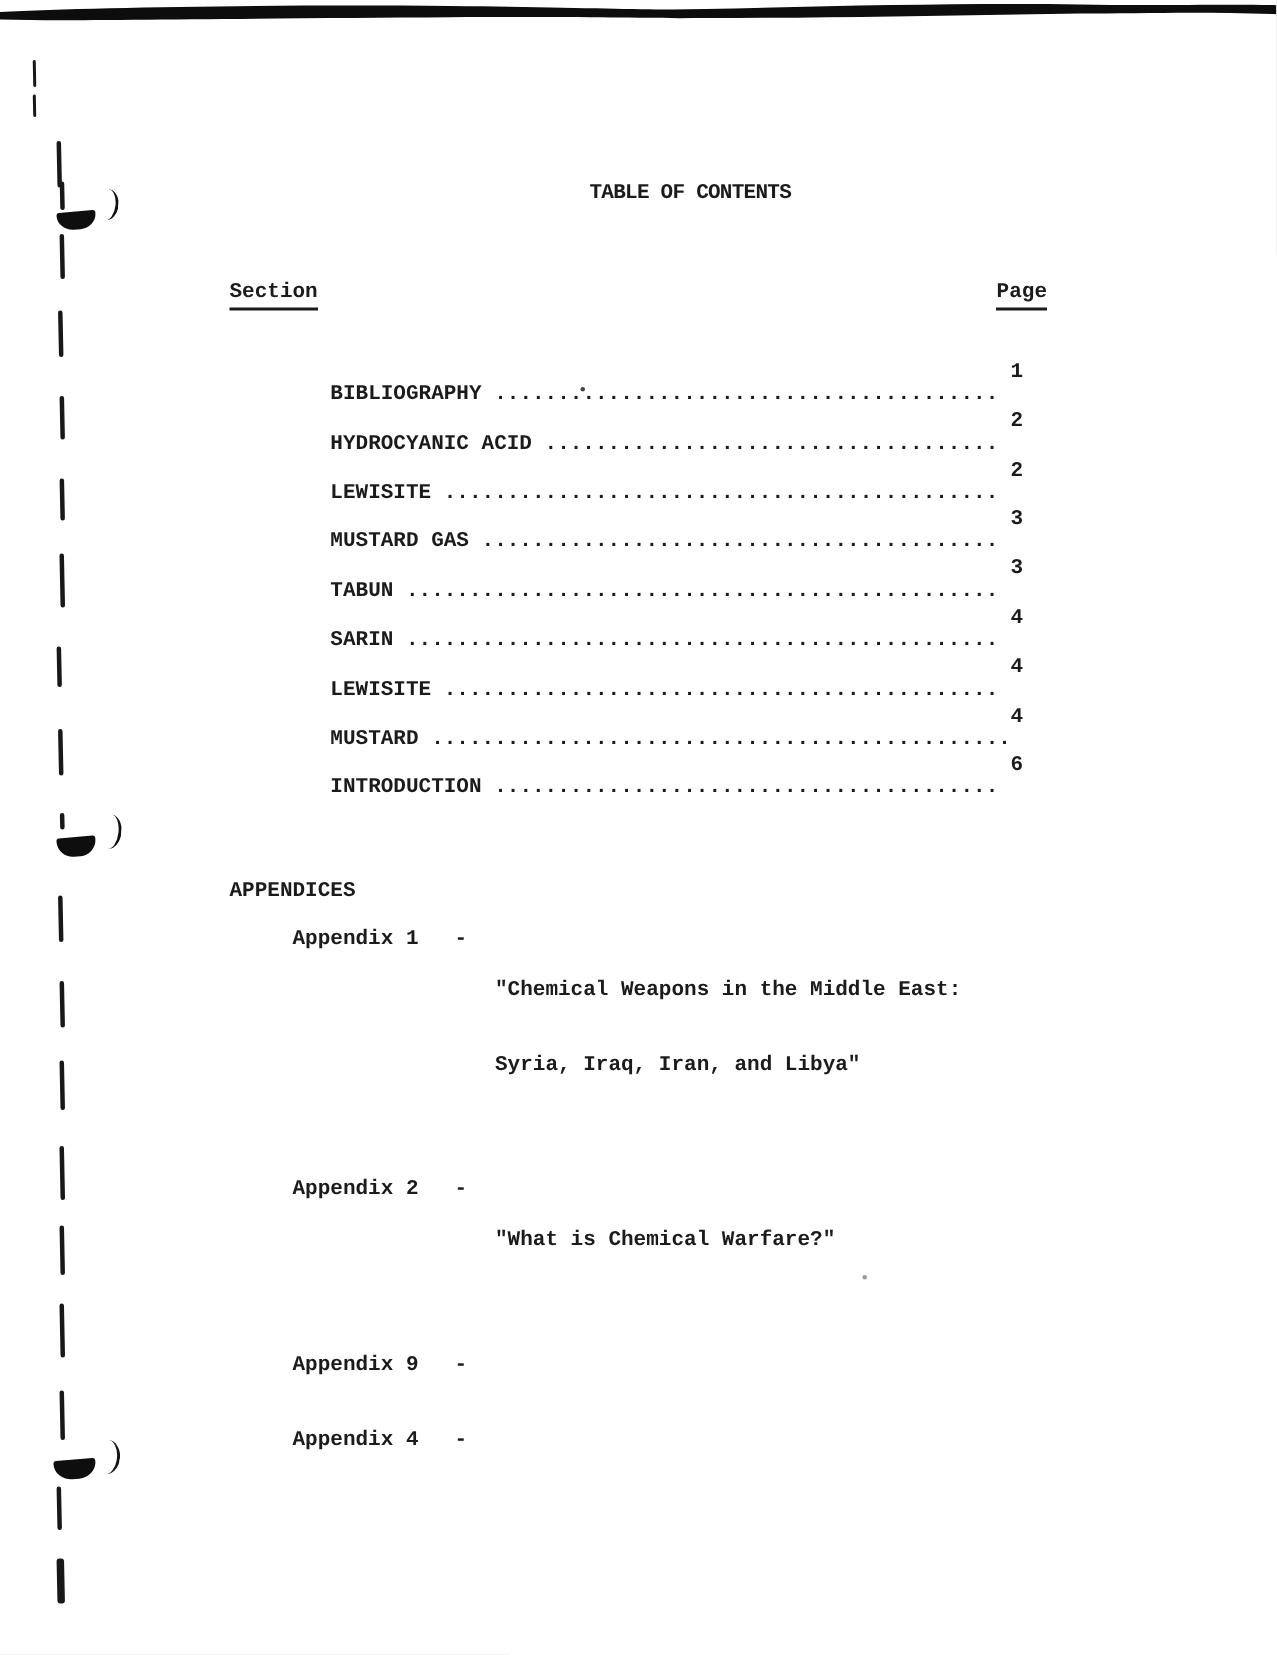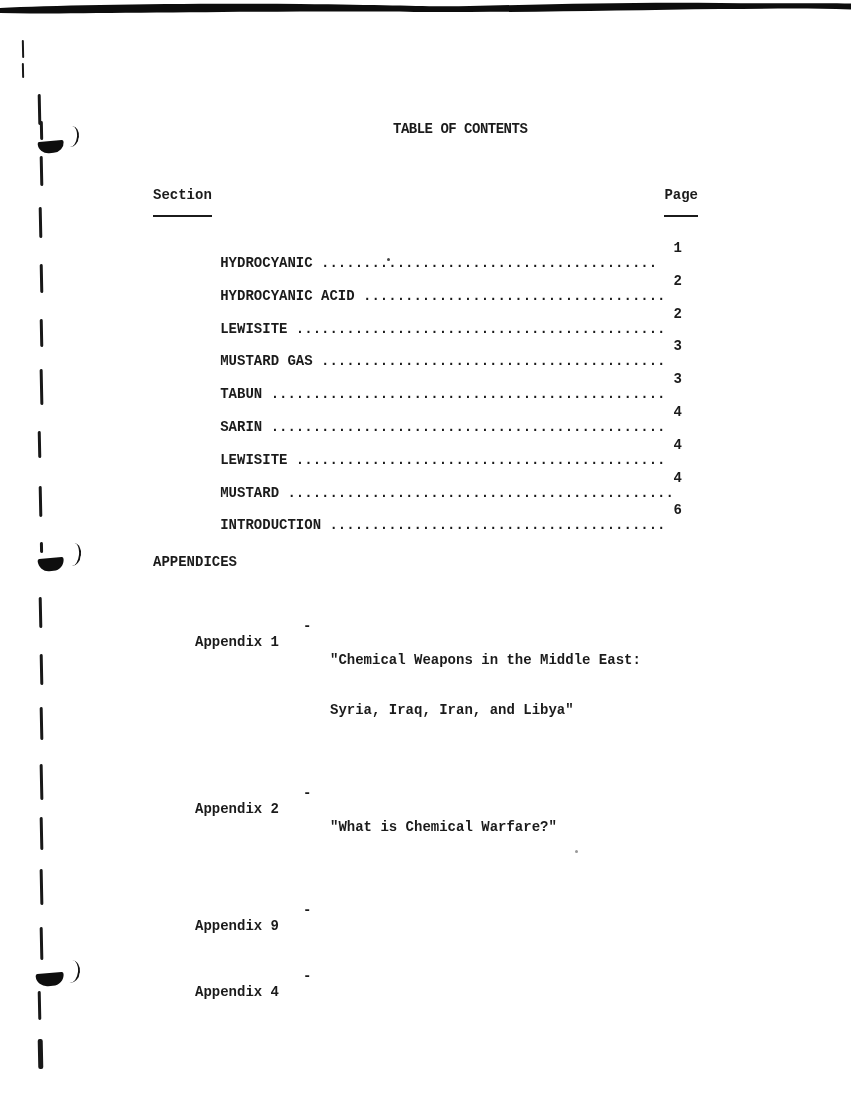--- a/index.html
+++ b/index.html
@@ -33,21 +33,21 @@
   .cols-header {
     position: absolute;
     left: 0;
     top: 187px;
     width: 545px;
     display: flex;
     justify-content: space-between;
   }
   .underlined {
     border-bottom: 2px solid #1b1b1b;
-    padding-bottom: 12px;
+    padding-bottom: 2px;
   }
   .toc {
     position: absolute;
     left: 0;
     top: 241px;
     width: 545px;
   }
   .toc-row {
     position: relative;
     height: 32.8px;
@@ -55,33 +55,33 @@
     line-height: 15px;
   }
   .toc-page {
     position: absolute;
     right: 16px;
     top: 0;
   }
   .appendices-heading {
     position: absolute;
     left: 0;
-    top: 554px;
+    top: 586px;
     text-align: right;
   }
   .appendix-list {
     position: absolute;
     left: 42px;
     top: 585px;
     width: 503px;
     line-height: 16.7px;
     white-space: pre;
   }
   .app-row { display: flex; align-items: flex-start; }
-  .app-label { width: 108px; flex: none; margin-top: 16px; }
+  .app-label { width: 108px; flex: none; }
   .app-dash  { width: 27px;  flex: none; }
   .app-desc  { flex: 1; }
   
   .stroke {
     position: absolute;
     background: #181818;
     border-radius: 2px;
     transform: rotate(-1.2deg);
   }
   .smile {
@@ -143,21 +143,21 @@
 
     <div class="title">TABLE OF CONTENTS</div>
 
     <div class="cols-header">
       <span class="underlined">Section</span>
       <span class="underlined">Page</span>
     </div>
 
     <div class="toc">
       <div class="toc-row">
-        <span>HYDROCYANIC</span><span> ........................................</span>
+        <span>BIBLIOGRAPHY</span><span> ........................................</span>
         <span class="toc-page">1</span>
       </div>
       <div class="toc-row">
         <span>HYDROCYANIC ACID</span><span> ....................................</span>
         <span class="toc-page">2</span>
       </div>
       <div class="toc-row">
         <span>LEWISITE</span><span> ............................................</span>
         <span class="toc-page">2</span>
       </div>

